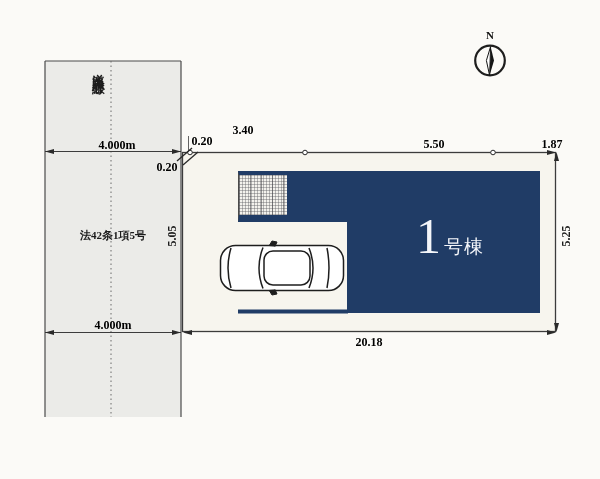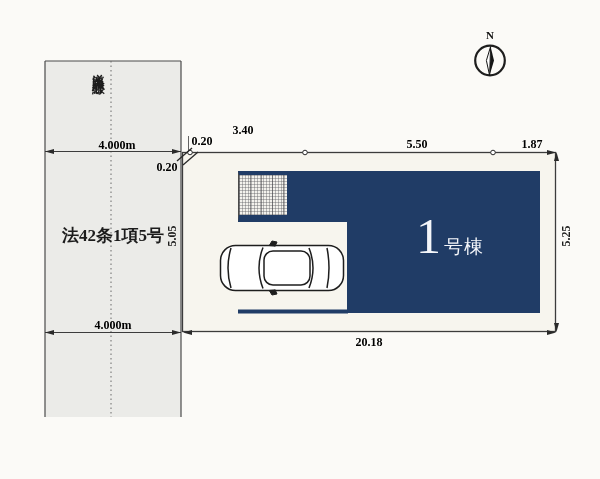--- a/index.html
+++ b/index.html
@@ -53,21 +53,21 @@
   #road-center-label{
     position:absolute;z-index:5;
     left:92px;top:64px;
     writing-mode:vertical-rl;
     font-size:12.5px;font-weight:600;color:#1c1c1c;
     letter-spacing:2px;line-height:1;
   }
   #road-name{
     position:absolute;z-index:5;left:113px;top:228px;
     transform:translateX(-50%);
-    text-align:center;font-size:17px;font-weight:600;color:#1c1c1c;line-height:15px;
+    text-align:center;font-size:11px;font-weight:600;color:#1c1c1c;line-height:15px;
     white-space:nowrap;
   }
   #compass-n{
     position:absolute;z-index:5;left:490px;top:30px;
     transform:translateX(-50%);
     font-size:11px;font-weight:700;color:#111;line-height:1;
   }
   #building-label{
     position:absolute;z-index:5;left:450px;top:211px;
     transform:translateX(-50%);
@@ -159,22 +159,22 @@
   <div class="lbl" style="left:117px;top:139px;">4.000m</div>
   <div class="lbl" style="left:113px;top:319px;">4.000m</div>
 
   <div id="road-name">
     <div>法42条1項5号</div>
   </div>
 
   <div class="lbl" style="left:202px;top:135px;">0.20</div>
   <div class="lbl" style="left:167px;top:161px;">0.20</div>
   <div class="lbl" style="left:243px;top:124px;">3.40</div>
-  <div class="lbl" style="left:417px;top:138px;text-align:center;">5.50</div>
-  <div class="lbl" style="left:532px;top:138px;">1.87</div>
+  <div class="lbl" style="left:434px;top:138px;text-align:center;">5.50</div>
+  <div class="lbl" style="left:552px;top:138px;">1.87</div>
   <div class="lbl" style="left:369px;top:336px;">20.18</div>
 
   <div class="vlbl" style="left:172px;top:236px;">5.05</div>
   <div class="vlbl" style="left:566px;top:236px;">5.25</div>
 
   <div id="building-label">
     <span class="num">1</span>
     <span class="suf">号棟</span>
   </div>
 

